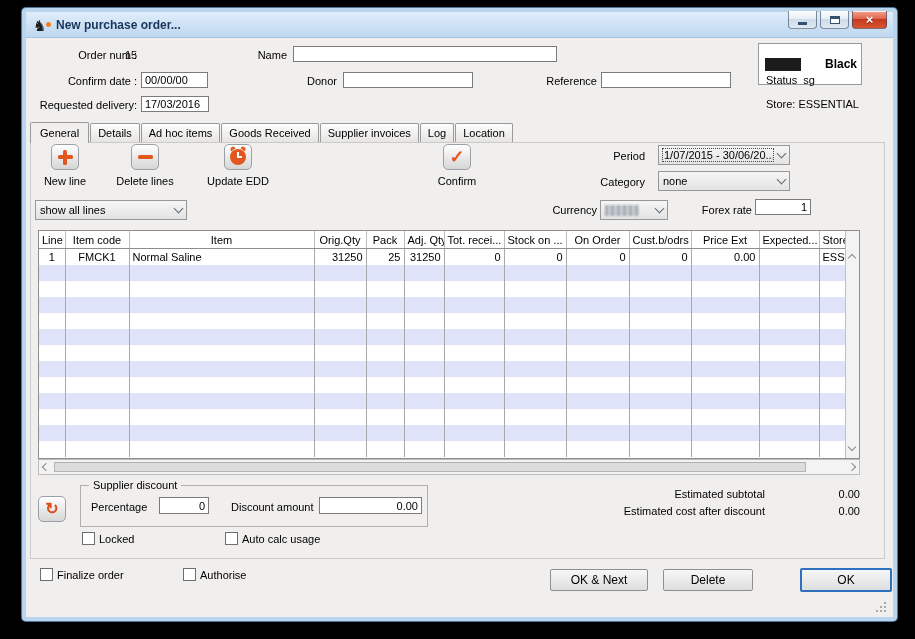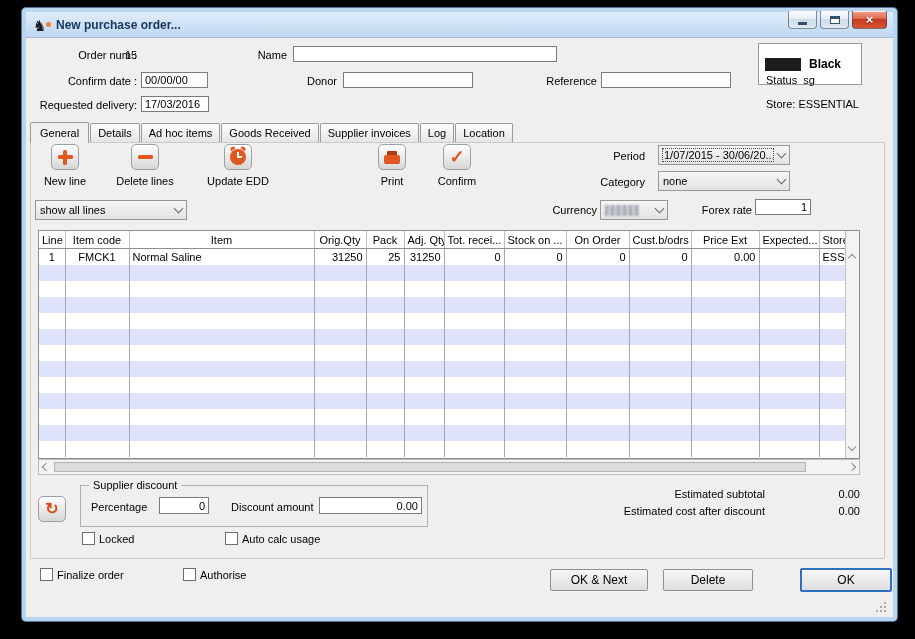--- a/index.html
+++ b/index.html
@@ -67,21 +67,21 @@
   .g-clock .b1{left:0;transform:rotate(-35deg);}
   .g-clock .b2{right:0;transform:rotate(35deg);}
   .g-info::before{content:"i";font:italic 700 15px "Liberation Serif",serif;color:#e2571f;}
   .g-print{position:relative;width:16px;height:13px;}
   .g-print::before{content:"";position:absolute;left:3px;top:0;width:10px;height:5px;background:#b23c12;border-radius:1px;}
   .g-print::after{content:"";position:absolute;left:0;top:4px;width:16px;height:9px;background:#e2571f;border-radius:2px;}
   .g-check::before{content:"✓";font-size:18px;font-weight:700;color:#e2571f;line-height:1;}
   .g-refresh::before{content:"↻";font-size:16px;font-weight:700;color:#d84f1d;line-height:1;}
 
   
-  .color-select{display:flex;align-items:center;gap:8px;border:1px solid #9a9a9a;background:#fff;
+  .color-select{display:flex;align-items:center;gap:24px;border:1px solid #9a9a9a;background:#fff;
     padding:20px 6px;box-sizing:border-box;}
   .color-select .swatch{width:36px;height:13px;background:#1c1c1c;flex:none;}
   .color-select .cname{font-weight:700;font-size:12px;}
 
   
   .table-wrap{position:absolute;left:12px;top:192px;width:822px;height:229px;border:1px solid #8e8e8e;
     background:#fff;box-sizing:border-box;display:flex;overflow:hidden;}
   .table-scroll{width:806px;overflow:hidden;}
   table.lines{border-collapse:collapse;table-layout:fixed;width:806px;}
   table.lines th{font-weight:400;font-size:11px;background:#fff;border-right:1px solid #bdbdbd;
@@ -192,26 +192,20 @@
         <span class="tlabel">Delete lines</span>
       </div>
       <div class="tbcol" style="left:170px;">
         <span class="tb-icon">
             <span class="g-clock">
               <span class="bell b1"></span>
               <span class="bell b2"></span>
             </span>
           </span>
         <span class="tlabel">Update EDD</span>
-      </div>
-      <div class="tbcol" style="left:324px;">
-        <span class="tb-icon">
-            <span class="g-print"></span>
-          </span>
-        <span class="tlabel">Print</span>
       </div>
       <div class="tbcol" style="left:389px;">
         <span class="tb-icon">
             <span class="g-check"></span>
           </span>
         <span class="tlabel">Confirm</span>
       </div>
 
       <div class="abs lbl r" style="left:520px;top:112px;width:99px;">Period</div>
       <div class="abs dd" style="left:632px;top:107px;width:132px;height:20px;">

